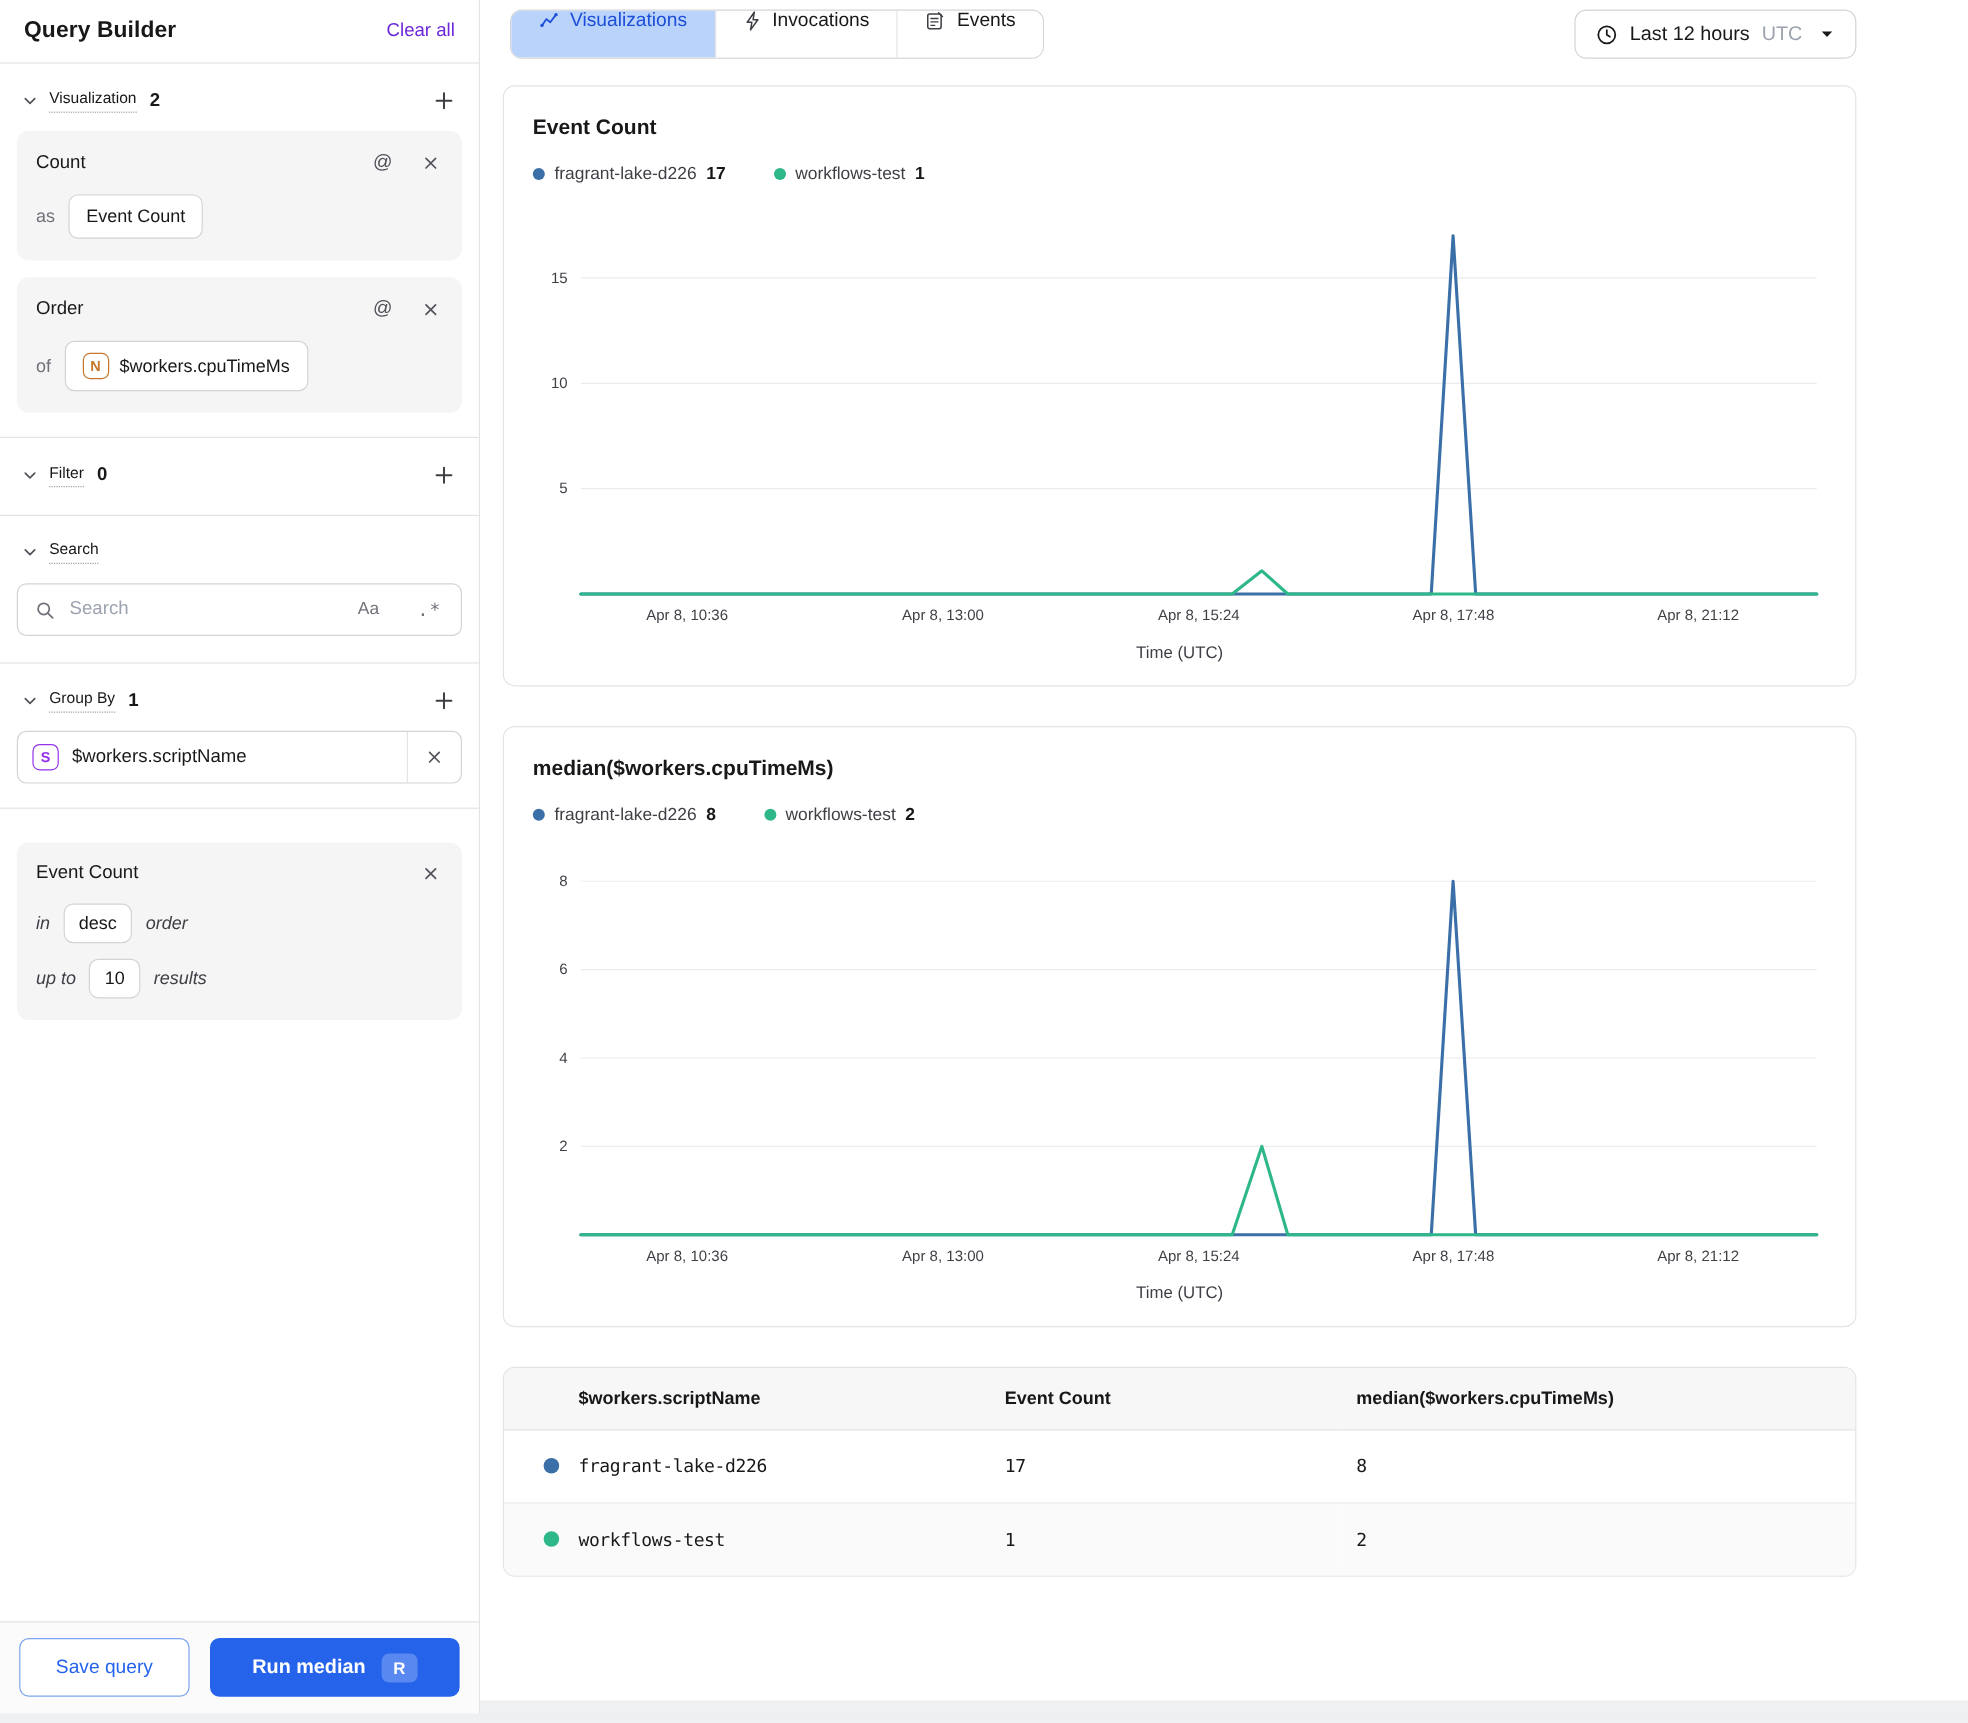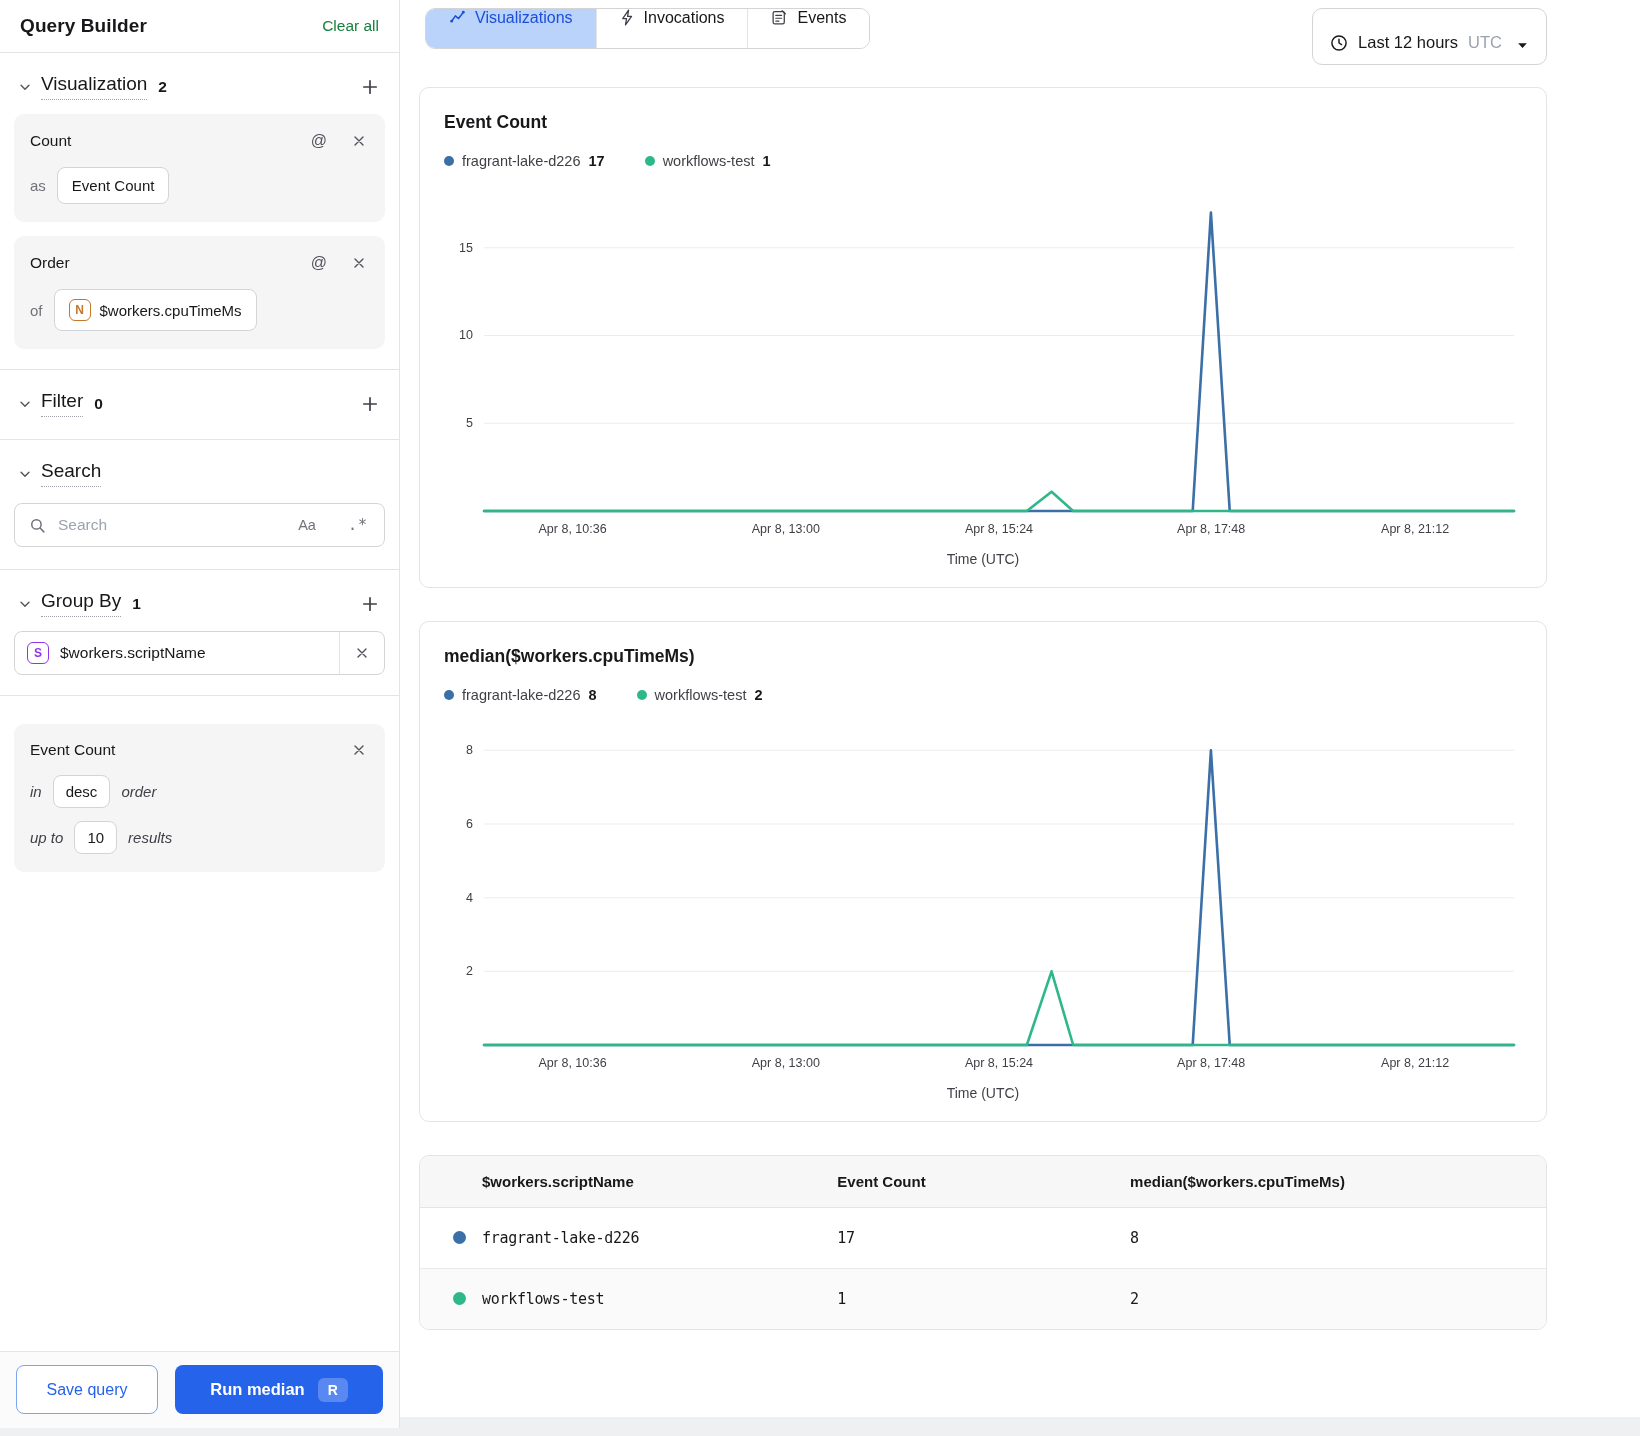--- a/index.html
+++ b/index.html
@@ -11,26 +11,26 @@
   }
   .app { display:flex; height:1428px; }
 
   
   aside.sidebar {
     width:400px; flex:0 0 400px; background:#fff; border-right:1px solid #e4e4e7;
     display:flex; flex-direction:column; height:1428px;justify-content:center;
   }
   .sb-header { display:flex; align-items:center; justify-content:space-between; padding:15px 20px; border-bottom:1px solid #e4e4e7; }
   .sb-title { font-size:19px; font-weight:700; margin:0; letter-spacing:.1px; }
-  .link-btn { color:#15803d; font-size:15.5px; cursor:pointer; background:none; border:none; padding:0; font-family:inherit; }
+  .link-btn { color:#6d28d9; font-size:15.5px; cursor:pointer; background:none; border:none; padding:0; font-family:inherit; }
 
   .sb-scroll { flex:1; overflow:hidden; }
   .sb-section { padding:16px 12px 20px; border-bottom:1px solid #e4e4e7; }
   .sec-head { display:flex; align-items:center; gap:9px; padding:4px 6px 2px; }
-  .sec-label { font-size:19px; color:#18181b; border-bottom:1.5px dotted #a1a1aa; padding-bottom:4px; }
+  .sec-label { font-size:13px; color:#18181b; border-bottom:1.5px dotted #a1a1aa; padding-bottom:4px; }
   .sec-count { font-size:15.5px; font-weight:700; margin-left:2px; }
   .spacer { margin-left:auto; }
   .icon-btn { background:none; border:none; cursor:pointer; padding:2px; display:inline-flex; align-items:center; color:#3f3f46; font-family:inherit; }
   .chev { display:inline-flex; color:#52525b; }
 
   .card { background:#f5f5f6; border-radius:10px; padding:16px 16px 18px; margin:12px 2px 0; }
   .card + .card { margin-top:14px; }
   .card-head { display:flex; align-items:center; }
   .card-title { font-size:15.5px; font-weight:500; color:#18181b; }
   .card-icons { margin-left:auto; display:flex; align-items:center; gap:20px; }
@@ -88,22 +88,22 @@
 
   
   main.content { flex:1; background:#fff; height:1417px; padding:8px 93px 0 19px; overflow:hidden; }
   .top-row { display:flex; align-items:flex-start; justify-content:space-between; margin:0 0 22px; }
   .tab-group { display:inline-flex; border:1px solid #d4d4d8; border-radius:10px; overflow:hidden; height:41px; background:#fff; margin-left:6px; }
   .tab { display:inline-flex; gap:9px; padding:0 23px; font-size:16px; color:#18181b; background:#fff; border:none; cursor:pointer; font-family:inherit; }
   .tab + .tab { border-left:1px solid #e4e4e7; }
   .tab.active { background:#b9d3fa; color:#1d4ed8; border-left:none; }
   .tab .ticon { display:inline-flex; }
   .time-select {
-    display:inline-flex; align-items:flex-end; gap:10px; border:1px solid #d4d4d8; border-radius:10px;
-    padding:12px 17px; height:57px; font-size:16.5px; background:#fff; cursor:pointer; font-family:inherit; color:#18181b;
+    display:inline-flex; align-items:center; gap:10px; border:1px solid #d4d4d8; border-radius:10px;
+    padding:12px 17px; height:41px; font-size:16.5px; background:#fff; cursor:pointer; font-family:inherit; color:#18181b;
   }
   .time-zone { color:#9ca3af; }
   .caret { margin-left:4px; display:inline-flex; }
 
   .panel { border:1px solid #e4e4e7; border-radius:10px; background:#fff; padding:24px 24px 12px; margin-bottom:33px; }
   .panel h2 { font-size:17.5px; font-weight:700; margin:0 0 20px; }
   .legend { display:flex; gap:40px; margin-bottom:26px; }
   .legend-item { display:inline-flex; align-items:center; gap:8px; cursor:pointer; }
   .legend-dot { width:10px; height:10px; border-radius:50%; display:inline-block; }
   .legend-name { font-size:14.5px; color:#3f3f46; }

